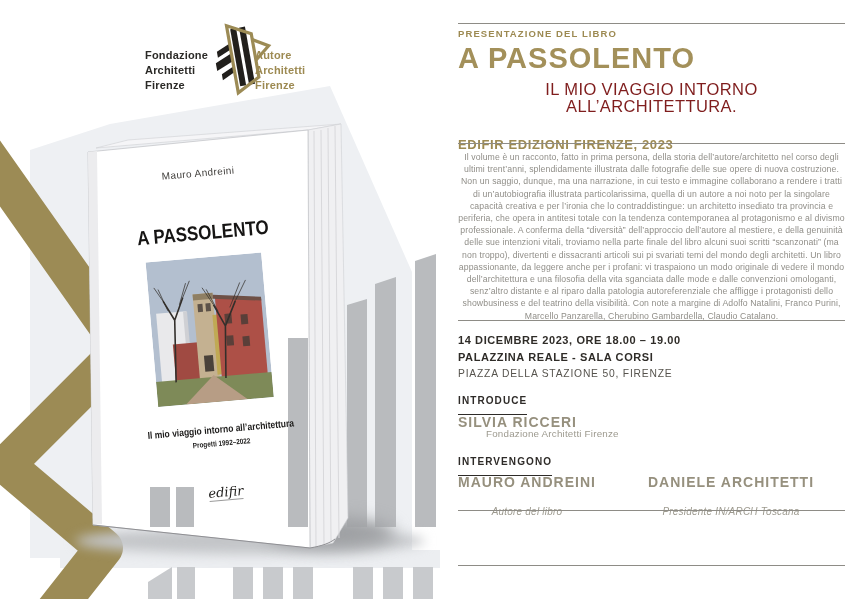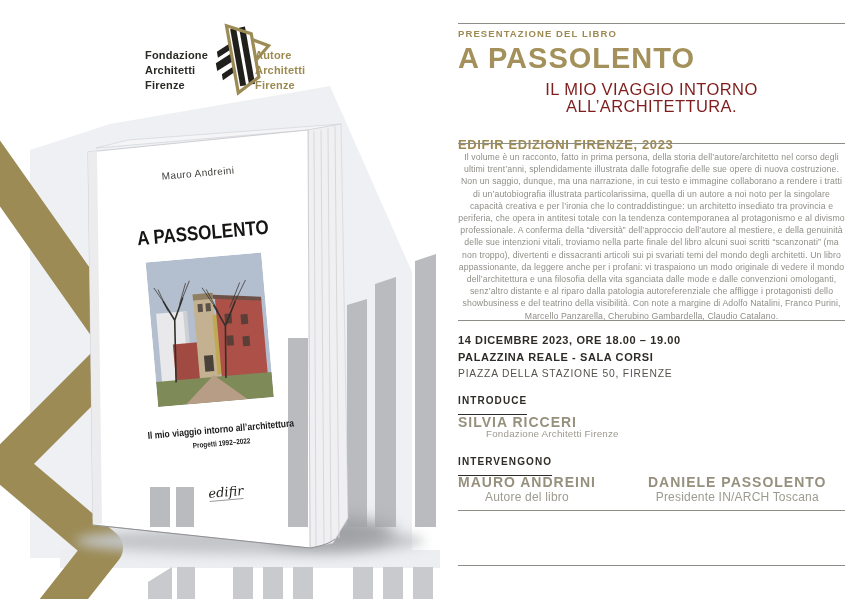--- a/index.html
+++ b/index.html
@@ -44,21 +44,21 @@
   #body-text{top:151px;width:387px;font-size:8.7px;line-height:12.2px;color:#908e88;letter-spacing:.1px;}
   .event-line{font-weight:bold;font-size:11px;letter-spacing:.6px;color:#2f2c28;}
   #event-datetime{top:334px;}
   #event-venue{top:351px;}
   #event-address{top:368px;font-size:10.3px;letter-spacing:.8px;color:#56534d;}
   .section-heading{font-size:10px;font-weight:bold;letter-spacing:1.1px;color:#2e2b28;
     border-bottom:1.5px solid #2e2b28;padding-bottom:8px;display:inline-block;}
   #introduce-heading{top:390px;}
   #intervengono-heading{top:451px;}
   .person-name{font-size:14px;font-weight:bold;letter-spacing:1px;color:#96907e;}
-  .person-role{font-size:12px;letter-spacing:.2px;color:#9d9a8f;margin-top:0;}
+  .person-role{font-size:10px;letter-spacing:.2px;color:#9d9a8f;margin-top:16px;font-style:italic;}
   #introduce-name{top:414px;}
   #introduce-org{top:428px;font-size:9.8px;letter-spacing:.2px;color:#9d9a8f;padding-left:28px;}
   #speaker-1{top:474px;left:0;}
   #speaker-2{top:474px;left:190px;}
   #footer-note{top:522px;width:387px;font-size:9.2px;line-height:16px;letter-spacing:.5px;color:#98958c;}
   #footer-note .b{font-weight:bold;color:#6f6c63;}
   #footer-note .cfp{color:#9d8a52;font-weight:bold;text-decoration:underline;}
 </style>
 </head>
 <body>
@@ -214,21 +214,21 @@
 
   <div class="abs" id="intervengono-heading">
     <span class="section-heading">INTERVENGONO</span>
   </div>
 
   <div class="abs" id="speaker-1">
     <div class="person-name">MAURO ANDREINI</div>
     <div class="person-role">Autore del libro</div>
   </div>
   <div class="abs" id="speaker-2">
-    <div class="person-name">DANIELE PASSOLENTO</div>
+    <div class="person-name">DANIELE ARCHITETTI</div>
     <div class="person-role">Presidente IN/ARCH Toscana</div>
   </div>
 
   <div class="rule" style="top:510px;"></div>
 
 
   <div class="rule" style="top:565px;"></div>
 </div>
 
 </body></html>

